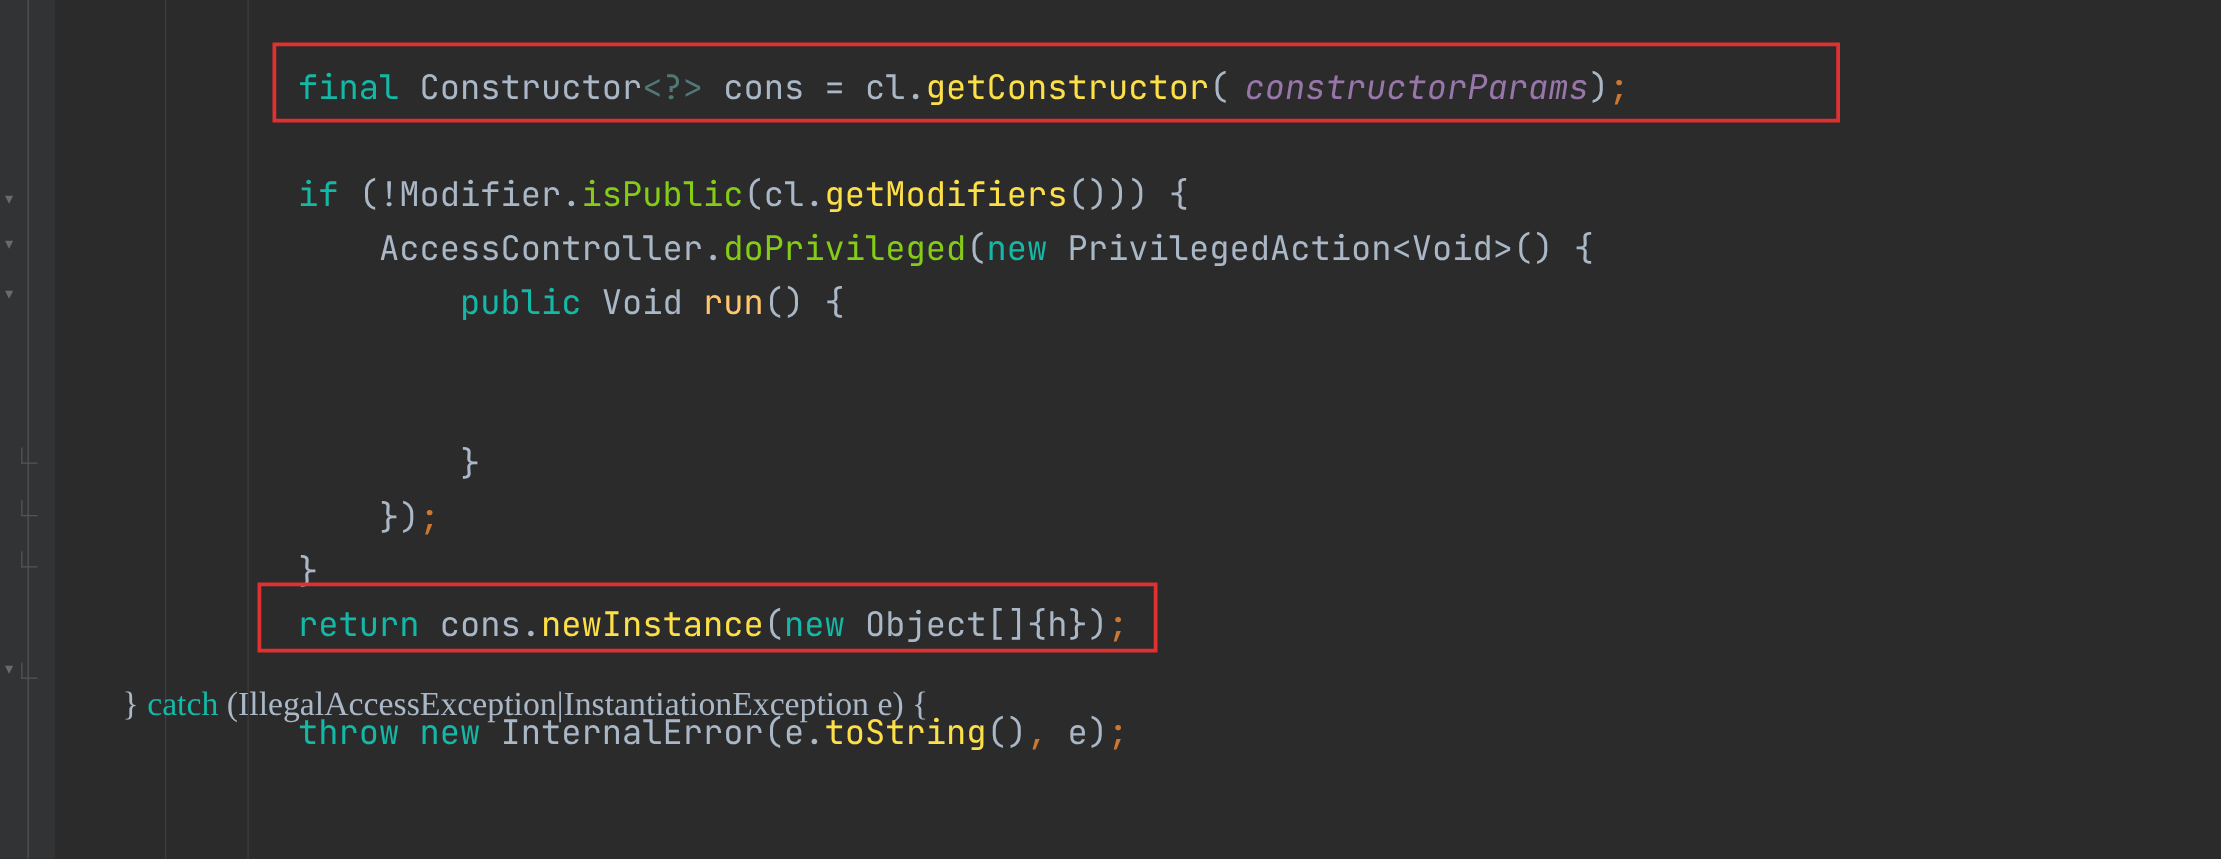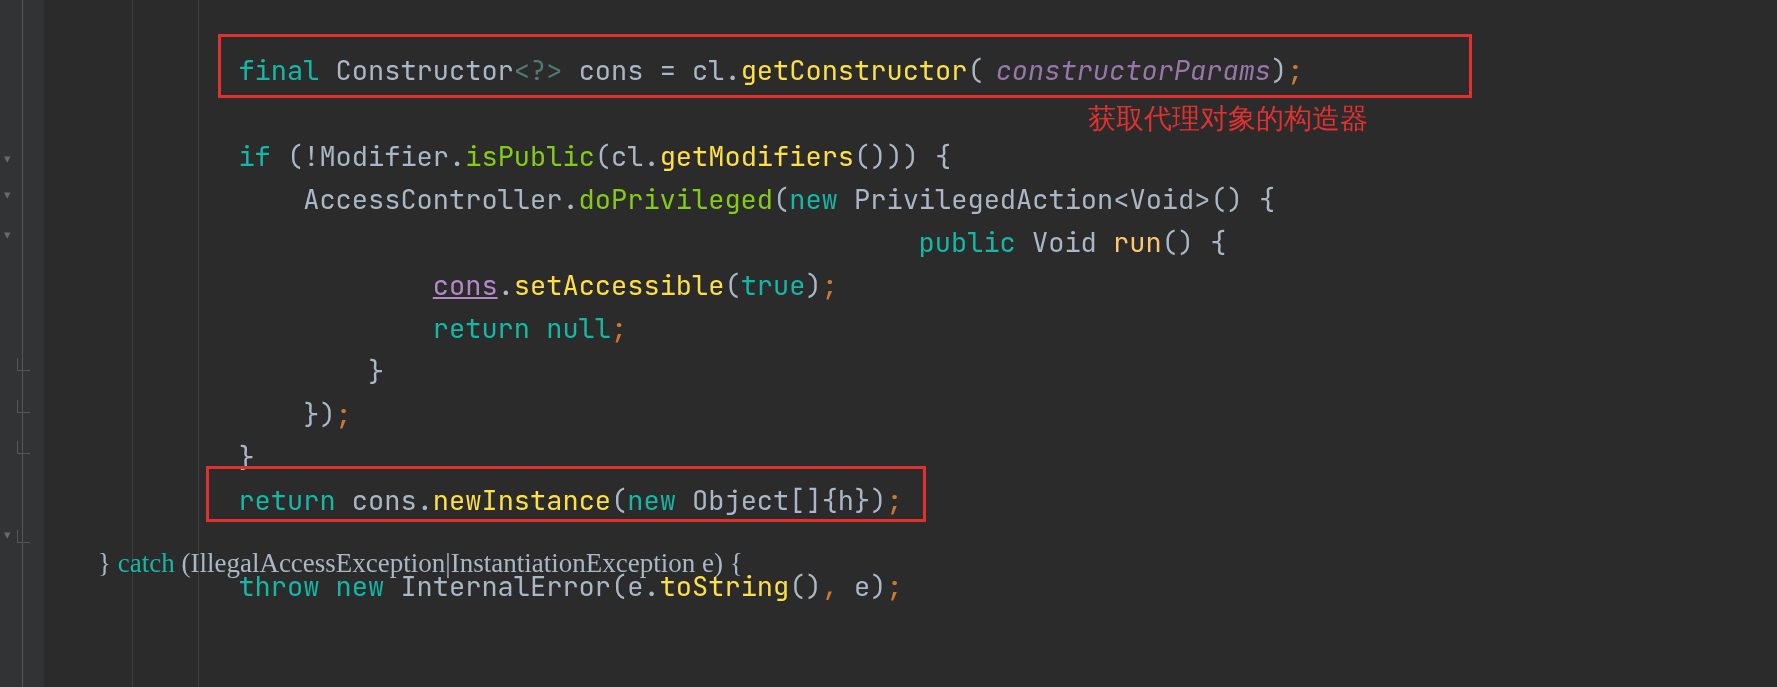--- a/index.html
+++ b/index.html
@@ -111,38 +111,35 @@
     <div class="indent-guide" style="left:88px;"></div>
     <div class="indent-guide" style="left:154px;"></div>
 
     <div class="code-line" style="top:49px;">            <span class="tok-kw">final</span> <span class="tok-type">Constructor</span><span class="tok-generic">&lt;?&gt;</span> <span class="tok-def">cons</span> <span class="tok-punc">=</span> <span class="tok-def">cl</span><span class="tok-dot">.</span><span class="tok-method">getConstructor</span><span class="tok-punc">(</span><span class="tok-param">constructorParams</span><span class="tok-punc">)</span><span class="tok-sem">;</span></div>
 
 
     <div class="code-line" style="top:135px;">            <span class="tok-kw">if</span> <span class="tok-punc">(</span><span class="tok-punc">!</span><span class="tok-type">Modifier</span><span class="tok-dot">.</span><span class="tok-static">isPublic</span><span class="tok-punc">(</span><span class="tok-def">cl</span><span class="tok-dot">.</span><span class="tok-method">getModifiers</span><span class="tok-punc">()</span><span class="tok-punc">)</span><span class="tok-punc">)</span> <span class="tok-brace">{</span></div>
 
     <div class="code-line" style="top:178px;">                <span class="tok-type">AccessController</span><span class="tok-dot">.</span><span class="tok-static">doPrivileged</span><span class="tok-punc">(</span><span class="tok-kw">new</span> <span class="tok-type">PrivilegedAction</span><span class="tok-punc">&lt;</span><span class="tok-type">Void</span><span class="tok-punc">&gt;</span><span class="tok-punc">()</span> <span class="tok-brace">{</span></div>
 
-    <div class="code-line" style="top:221px;text-align:center;">                    <span class="tok-kw">public</span> <span class="tok-type">Void</span> <span class="tok-call">run</span><span class="tok-punc">()</span> <span class="tok-brace">{</span></div>
+    <div class="code-line" style="top:221px;">                    <span class="tok-kw">public</span> <span class="tok-type">Void</span> <span class="tok-call">run</span><span class="tok-punc">()</span> <span class="tok-brace">{</span></div>
 
-    <div class="code-line" style="top:264px;">                        <span class="tok-ulvar">cons</span><span class="tok-dot">.</span><span class="tok-method">setAccessible</span><span class="tok-punc">(</span><span class="tok-kw">true</span><span class="tok-punc">)</span><span class="tok-sem">;</span></div>
 
-    <div class="code-line" style="top:307px;">                        <span class="tok-kw">return</span> <span class="tok-kw">null</span><span class="tok-sem">;</span></div>
 
     <div class="code-line" style="top:350px;">                    <span class="tok-brace">}</span></div>
 
     <div class="code-line" style="top:393px;">                <span class="tok-brace">}</span><span class="tok-punc">)</span><span class="tok-sem">;</span></div>
 
     <div class="code-line" style="top:436px;">            <span class="tok-brace">}</span></div>
 
     <div class="code-line" style="top:479px;">            <span class="tok-kw">return</span> <span class="tok-def">cons</span><span class="tok-dot">.</span><span class="tok-method">newInstance</span><span class="tok-punc">(</span><span class="tok-kw">new</span> <span class="tok-type">Object</span><span class="tok-punc">[]</span><span class="tok-brace">{</span><span class="tok-def">h</span><span class="tok-brace">}</span><span class="tok-punc">)</span><span class="tok-sem">;</span></div>
 
     <div class="code-line" style="top:542px;font-family:Liberation Serif, serif;">        <span class="tok-brace">}</span> <span class="tok-kw">catch</span> <span class="tok-punc">(</span><span class="tok-type">IllegalAccessException</span><span class="tok-punc">|</span><span class="tok-type">InstantiationException</span> <span class="tok-def">e</span><span class="tok-punc">)</span> <span class="tok-brace">{</span></div>
 
     <div class="code-line" style="top:565px;">            <span class="tok-kw">throw</span> <span class="tok-kw">new</span> <span class="tok-type">InternalError</span><span class="tok-punc">(</span><span class="tok-def">e</span><span class="tok-dot">.</span><span class="tok-method">toString</span><span class="tok-punc">()</span><span class="tok-sem">,</span> <span class="tok-def">e</span><span class="tok-punc">)</span><span class="tok-sem">;</span></div>
 
   </div>
 
   <div class="highlight-box" style="left:218px; top:34px; width:1254px; height:64px;"></div>
   <div class="highlight-box" style="left:206px; top:466px; width:720px; height:56px;"></div>
 
-  <div class="annotation" style="left:1088px; top:100px;">获取代理对象的构造器</div>
 
 </div>
 
 </body></html>

